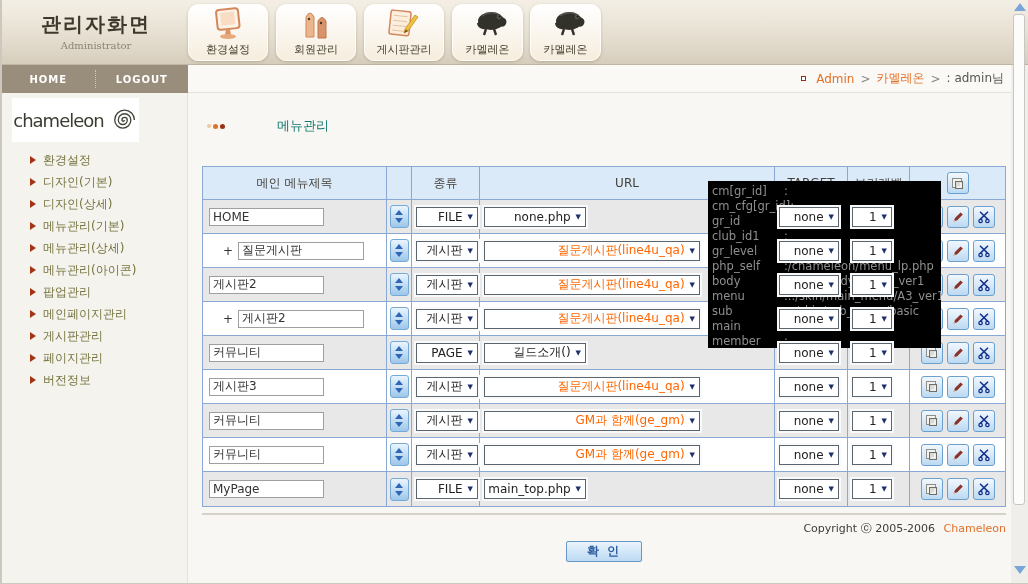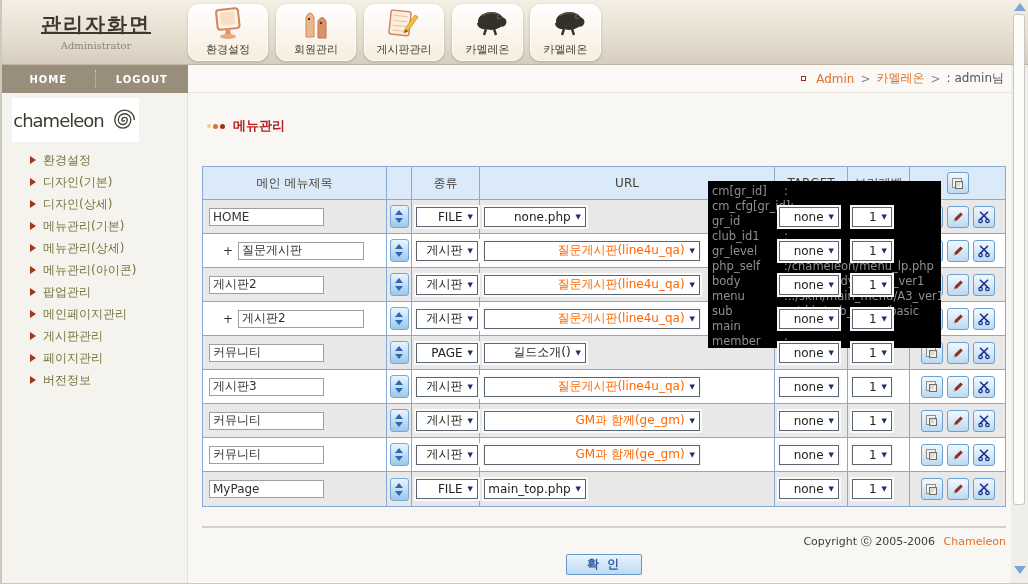--- a/index.html
+++ b/index.html
@@ -5,21 +5,21 @@
   * { margin:0; padding:0; box-sizing:border-box; }
   body { font-family:"DejaVu Sans","Liberation Sans",sans-serif; background:#e8e6e0; }
   .page { position:relative; width:1028px; height:584px; overflow:hidden; background:#f8f7f4;
           border-left:2px solid #cdc8bd; border-bottom:1px solid #cdc8bd; }
 
   
   .topbar { position:absolute; left:0; top:0; width:1028px; height:65px;
             background:linear-gradient(#f4efe6,#e6dfd1 55%,#d6cdbc);
             border-bottom:1px solid #bfb5a2; }
   .admin-block { position:absolute; left:26px; top:11px; width:136px; text-align:center; }
-  .admin-title { font-size:20px; font-weight:bold; color:#3d382b; letter-spacing:2px;text-decoration:underline; }
+  .admin-title { font-size:20px; font-weight:bold; color:#3d382b; letter-spacing:2px; }
   .admin-sub   { font-family:"DejaVu Serif","Liberation Serif",serif; font-size:10px; color:#8b8474; margin-top:2px; }
 
   .nav-card { position:absolute; top:4px; height:57px; border-radius:10px; cursor:pointer;
               background:linear-gradient(#ffffff,#f6eddd); border:1px solid #fffdf8;
               box-shadow:0 1px 3px rgba(140,120,90,.4);
               display:flex; flex-direction:column; align-items:center; justify-content:flex-end; padding-bottom:4px; }
   .nav-card .icn { flex:1; display:flex; align-items:center; justify-content:center; }
   .nav-card .lbl { font-size:11px; color:#43412f; line-height:13px; }
   .card1 { left:186px; width:80px; } .card2 { left:274px; width:80px; }
   .card3 { left:362px; width:80px; } .card4 { left:450px; width:71px; }
@@ -53,21 +53,21 @@
                     border-bottom:4px solid transparent; margin-right:7px; }
   .side-item .txt { font-size:12px; color:#76743f; }
 
   
   .content { position:absolute; left:187px; top:93px; width:841px; height:491px; background:#f8f7f4; }
   .page-title { position:absolute; left:18px; top:24px; display:flex; align-items:center; }
   .page-title .d { border-radius:50%; margin-right:2px; }
   .page-title .d1 { width:4px; height:4px; background:#f2c6a2; }
   .page-title .d2 { width:5px; height:5px; background:#e0712a; }
   .page-title .d3 { width:5px; height:5px; background:#9c3112; margin-right:8px; }
-  .page-title .tt { font-size:13px; font-weight:bold; color:#b91c1c; }
+  .page-title .tt { font-size:13px; font-weight:normal; color:#0f766e;margin-left:44px; }
 
   
   .menu-table { position:absolute; left:13px; top:73px; width:804px; border:1px solid #89a9d4; background:#fff; }
   .t-head, .t-row { display:grid; grid-template-columns:184px 25px 68px 295px 73px 62px 95px; height:34px; }
   .t-head { height:33px; background:#daeaf9; }
   .t-head .hcell { border-right:1px solid #89a9d4; border-bottom:1px solid #89a9d4;
                    display:flex; align-items:center; justify-content:center;
                    font-size:12px; color:#44413a; }
   .t-head .hcell:last-child { border-right:none; }
   .t-row { background:#e8e8e8; }
@@ -103,21 +103,21 @@
   .abtn { width:22px; height:22px; border:1px solid #6aa0cf; border-radius:3px; cursor:pointer;
           background:linear-gradient(#f2f8fd,#bcdaf2); display:flex; align-items:center; justify-content:center; padding:0; }
 
   
   .debug-overlay { position:absolute; left:706px; top:181px; width:233px; height:167px;
                    background:#000; z-index:5; padding:3px 0 0 4px; overflow:hidden; }
   .dbg-line { height:15px; font-size:11.5px; color:#8f8f8f; white-space:nowrap; overflow:hidden; }
   .dbg-key { display:inline-block; min-width:72px; }
 
   
-  .bottom-area { position:absolute; left:13px; top:433px; width:804px; }
+  .bottom-area { position:absolute; left:13px; top:420px; width:804px; }
   .divider { height:2px; background:#d6d2ca; }
   .copyright { text-align:right; font-size:11px; color:#3d3d3d; margin-top:6px; }
   .copyright .brand { color:#e2702a; margin-left:5px; }
   .confirm-wrap { text-align:center; margin-top:4px; }
   .confirm-btn { width:76px; height:21px; border:1px solid #6798c8; border-radius:2px; cursor:pointer;
                  background:linear-gradient(#eaf4fd,#bcdaf3); color:#2b5c9f; font-weight:bold;
                  font-size:12px; font-family:inherit; letter-spacing:2px; }
 
   
   .scrollbar { position:absolute; right:0; top:0; width:17px; height:584px; z-index:30; }

